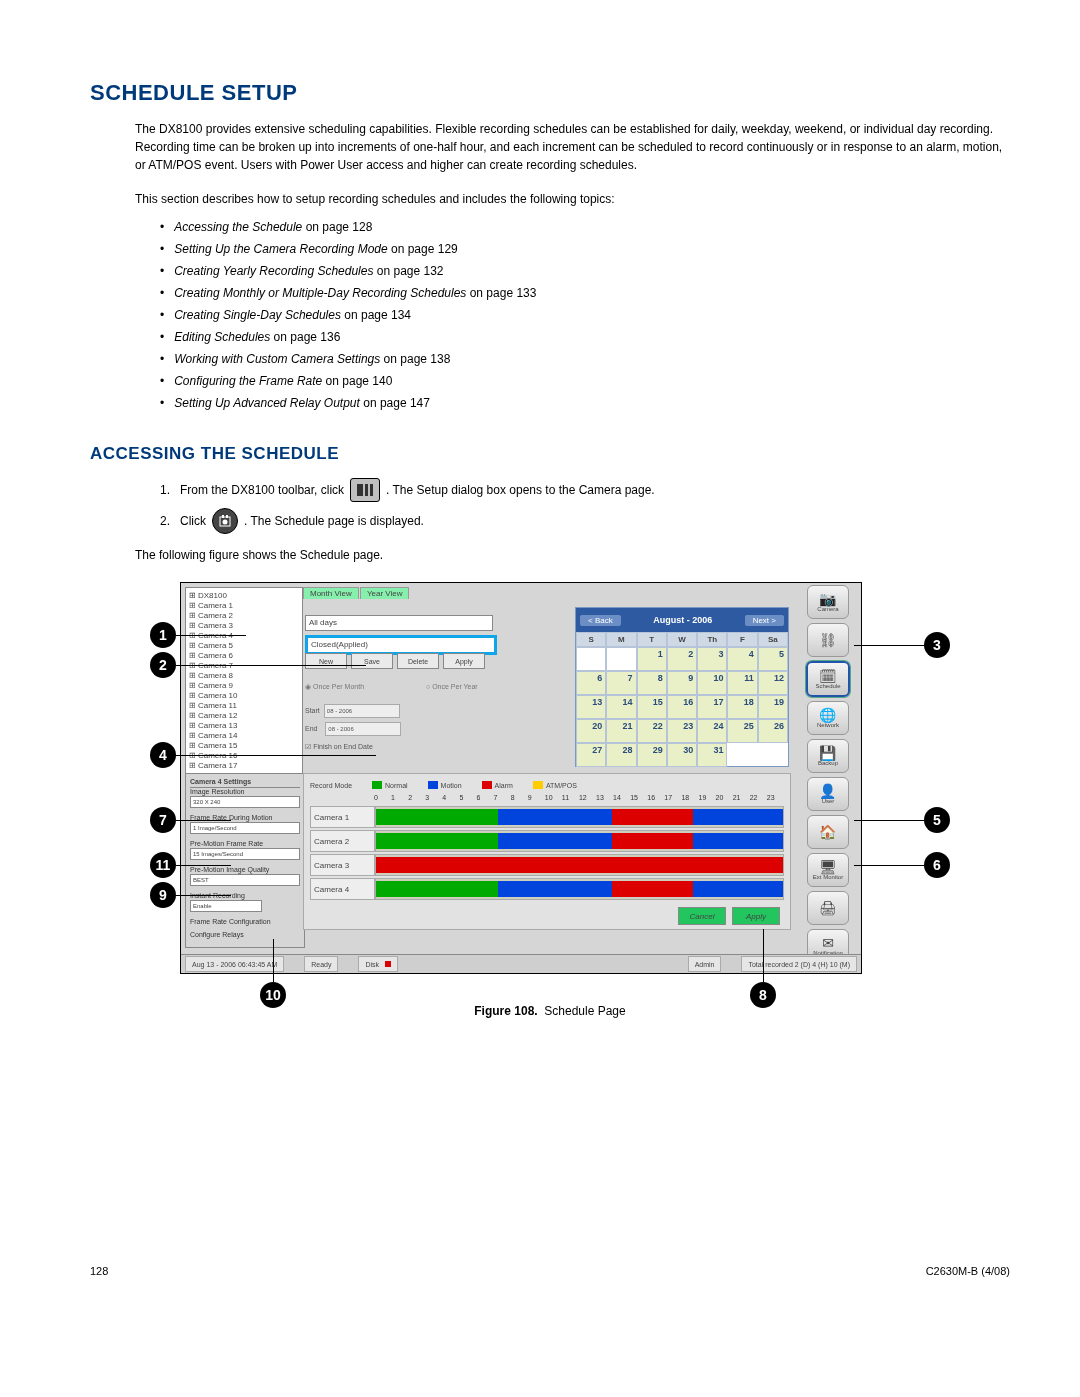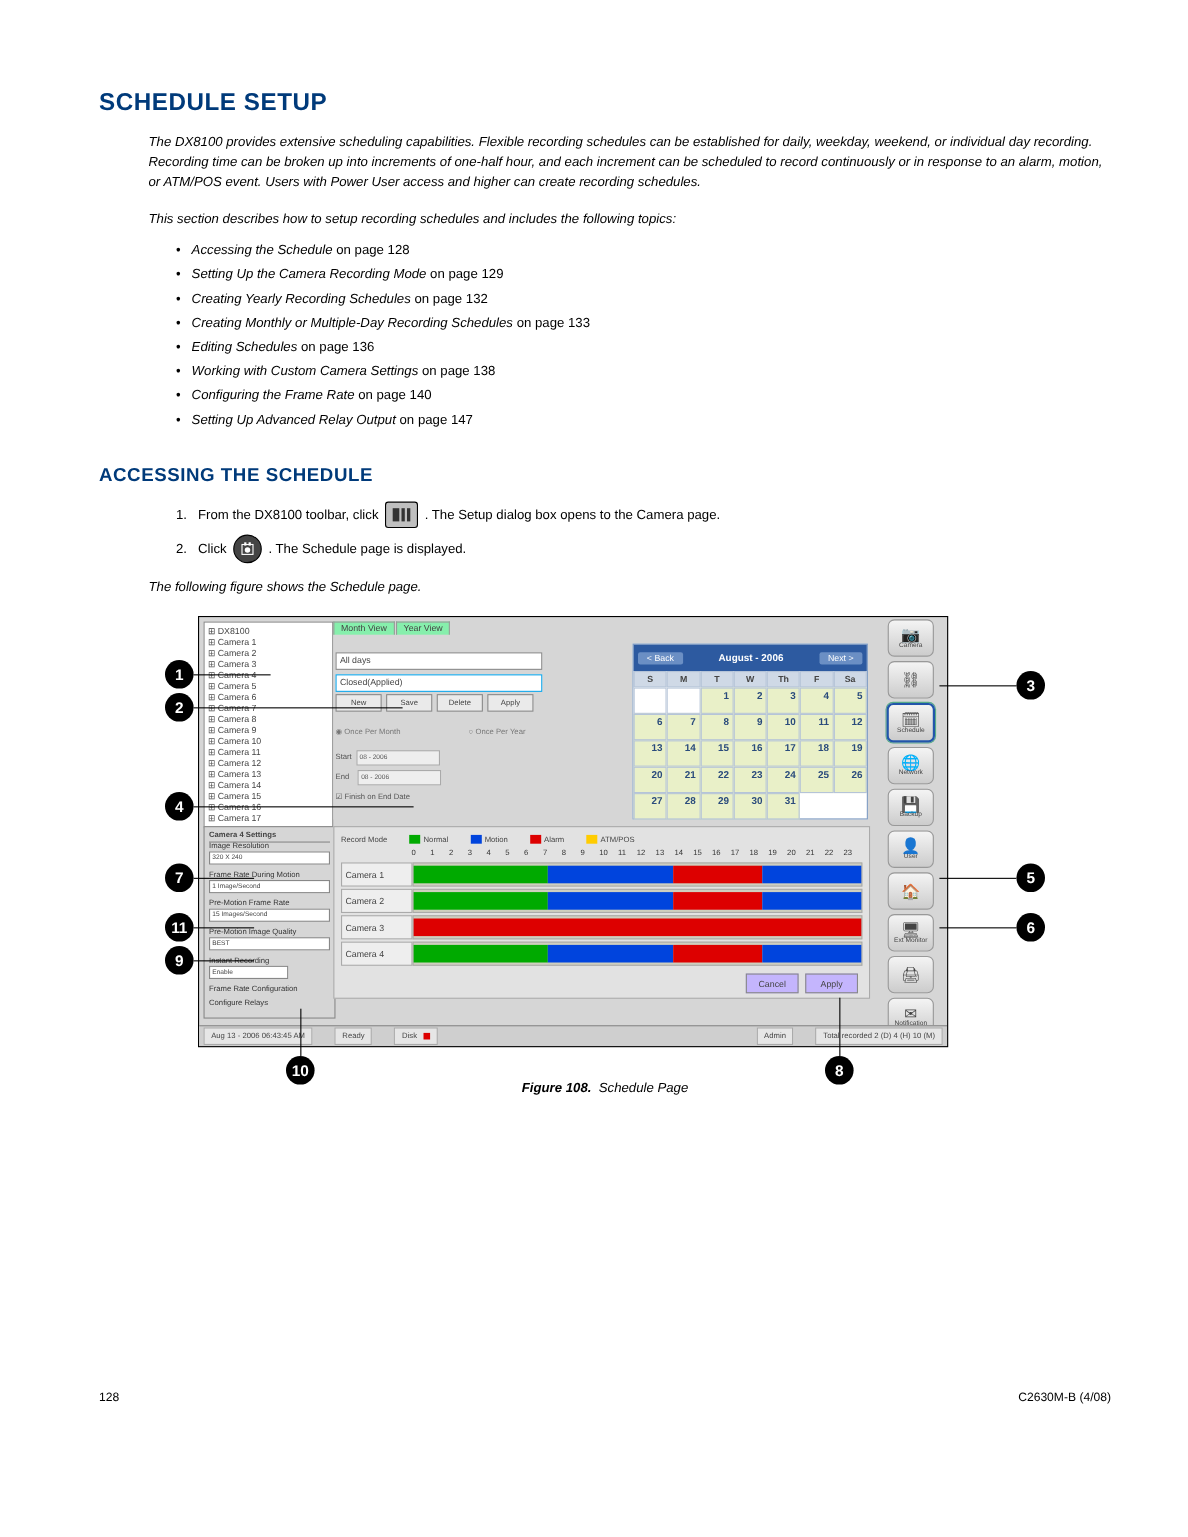--- a/index.html
+++ b/index.html
@@ -11,21 +11,21 @@
     width: 1080px;
   }
   .page {
     padding: 80px 70px 40px 90px;
     position: relative;
     min-height: 1317px;
     box-sizing: border-box;
   }
   h1 { color: #003a7a; font-size: 22px; font-weight: bold; letter-spacing: 0.5px; margin: 0 0 14px 0; font-family: Arial, Helvetica, sans-serif; }
   h2 { color: #003a7a; font-size: 17px; font-weight: bold; letter-spacing: 0.5px; margin: 30px 0 14px 0; }
-  p { font-size: 12px; line-height: 1.5; margin: 4px 0; font-style: italic; }
+  p { font-size: 12px; line-height: 1.5; margin: 4px 0; }
   .indent1 { margin-left: 45px; }
   .indent2 { margin-left: 45px; }
   ul.bullets { list-style: none; padding: 0; margin: 8px 0 8px 70px; }
   ul.bullets li { font-size: 12px; padding: 4px 0; }
   ul.bullets li::before { content: "•"; margin-right: 10px; }
   ul.bullets li .ital { font-style: italic; }
   .step { display: flex; align-items: center; margin: 6px 0 6px 70px; font-size: 12px; }
   .step .num { width: 20px; }
   .icon-setup, .icon-sched {
     display: inline-flex; align-items: center; justify-content: center;
@@ -62,21 +62,21 @@
   .settings-panel .sect { margin-bottom: 6px; }
   .settings-panel .sect .lab { font-size: 7px; color:#333; }
   .settings-panel .dd { background:#fff; border:1px solid #888; height:10px; margin-top:1px; }
   .center-top {
     position: absolute; left: 122px; top: 4px; right: 70px; height: 180px;
     background: #d6d6d6;
   }
   .tabs { position:absolute; left:0; top:0; font-size:8px; }
   .tabs span { display:inline-block; border:1px solid #999; border-bottom:none; background:#86efac; padding:1px 6px; margin-right:-1px;}
   .dd1 { position:absolute; left:2px; top:28px; width:180px; height:14px; background:#fff; border:1px solid #888; font-size:8px; padding:0 3px; line-height:14px;}
-  .dd2 { position:absolute; left:2px; top:48px; width:180px; height:14px; background:#fff; border:1px solid #0ea5e9; font-size:8px; padding:0 3px; line-height:14px;}
+  .dd2 { position:absolute; left:2px; top:48px; width:180px; height:14px; background:#fff; border:3px solid #0ea5e9; font-size:8px; padding:0 3px; line-height:14px;}
   .btnrow { position:absolute; left:2px; top:66px; display:flex; gap:4px;}
   .btnrow .b { width:40px; height:14px; border:1px solid #888; background:#eaeaea; font-size:7px; display:flex; align-items:center; justify-content:center;}
   .radio-row { position:absolute; left:2px; top:96px; font-size:7px; color:#777;}
   .radio-row span { margin-right: 30px; }
   .startend { position:absolute; left:2px; top:116px; font-size:7px; color:#555; line-height:16px;}
   .startend .fld { display:inline-block; width:70px; height:12px; background:#eee; border:1px solid #aaa; margin-left:4px;}
   .startend .row { margin-bottom:2px;}
   .calendar {
     position: absolute; right: 2px; top: 20px; width: 212px; height: 158px;
     border: 1px solid #7a98c0; background: #fff;
@@ -102,21 +102,21 @@
   .hours span { flex:1; text-align:left; }
   .rows { position:absolute; left:6px; right:6px; top:32px; }
   .tl-row { display:flex; align-items:center; height:22px; margin-bottom:2px;}
   .tl-row .lab { width:60px; font-size:8px; border:1px solid #aaa; background:#eee; height:20px; display:flex; align-items:center; padding-left:3px;}
   .tl-row .bar { flex:1; height:20px; position:relative; background:#cfcfbf; border:1px solid #aaa; }
   .seg { position:absolute; top:2px; bottom:2px; }
   .seg.green { background:#0a0; }
   .seg.blue { background:#04d; }
   .seg.red { background:#d00; }
   .bottom-btns { position:absolute; right:10px; bottom:4px; display:flex; gap:6px;}
-  .bottom-btns .bb { width:46px; height:16px; border:1px solid #888; background:#c4b5fd; font-size:8px; display:flex; align-items:center; justify-content:center;}
+  .bottom-btns .bb { width:46px; height:16px; border:1px solid #888; background:#22c55e; font-size:8px; display:flex; align-items:center; justify-content:center;font-style:italic;}
   .status { position:absolute; left:0; right:0; bottom:0; height:18px; border-top:1px solid #888; background:#cfcfcf; display:flex; align-items:center; font-size:7px; padding:0 4px; gap:20px;}
   .status .cell { border:1px solid #aaa; background:#e6e6e6; padding:1px 6px; height:12px; display:flex; align-items:center;}
 
   .footer { position:absolute; bottom:40px; left:90px; right:70px; display:flex; justify-content:space-between; font-size:11px;}
 </style>
 </head>
 <body>
 
 <div class="page">
 
@@ -124,20 +124,21 @@
 
   <p class="indent1">The DX8100 provides extensive scheduling capabilities. Flexible recording schedules can be established for daily, weekday, weekend, or individual day recording. Recording time can be broken up into increments of one-half hour, and each increment can be scheduled to record continuously or in response to an alarm, motion, or ATM/POS event. Users with Power User access and higher can create recording schedules.</p>
 
   <p class="indent2" style="margin-top:16px">This section describes how to setup recording schedules and includes the following topics:</p>
 
   <ul class="bullets">
     <li><span class="ital">Accessing the Schedule</span><span> on page 128</span></li>
     <li><span class="ital">Setting Up the Camera Recording Mode</span><span> on page 129</span></li>
     <li><span class="ital">Creating Yearly Recording Schedules</span><span> on page 132</span></li>
     <li><span class="ital">Creating Monthly or Multiple-Day Recording Schedules</span><span> on page 133</span></li>
+    <li><span class="ital">Creating Single-Day Schedules</span><span> on page 134</span></li>
     <li><span class="ital">Editing Schedules</span><span> on page 136</span></li>
     <li><span class="ital">Working with Custom Camera Settings</span><span> on page 138</span></li>
     <li><span class="ital">Configuring the Frame Rate</span><span> on page 140</span></li>
     <li><span class="ital">Setting Up Advanced Relay Output</span><span> on page 147</span></li>
   </ul>
 
   <h2>ACCESSING THE SCHEDULE</h2>
 
 
   <div class="step">

